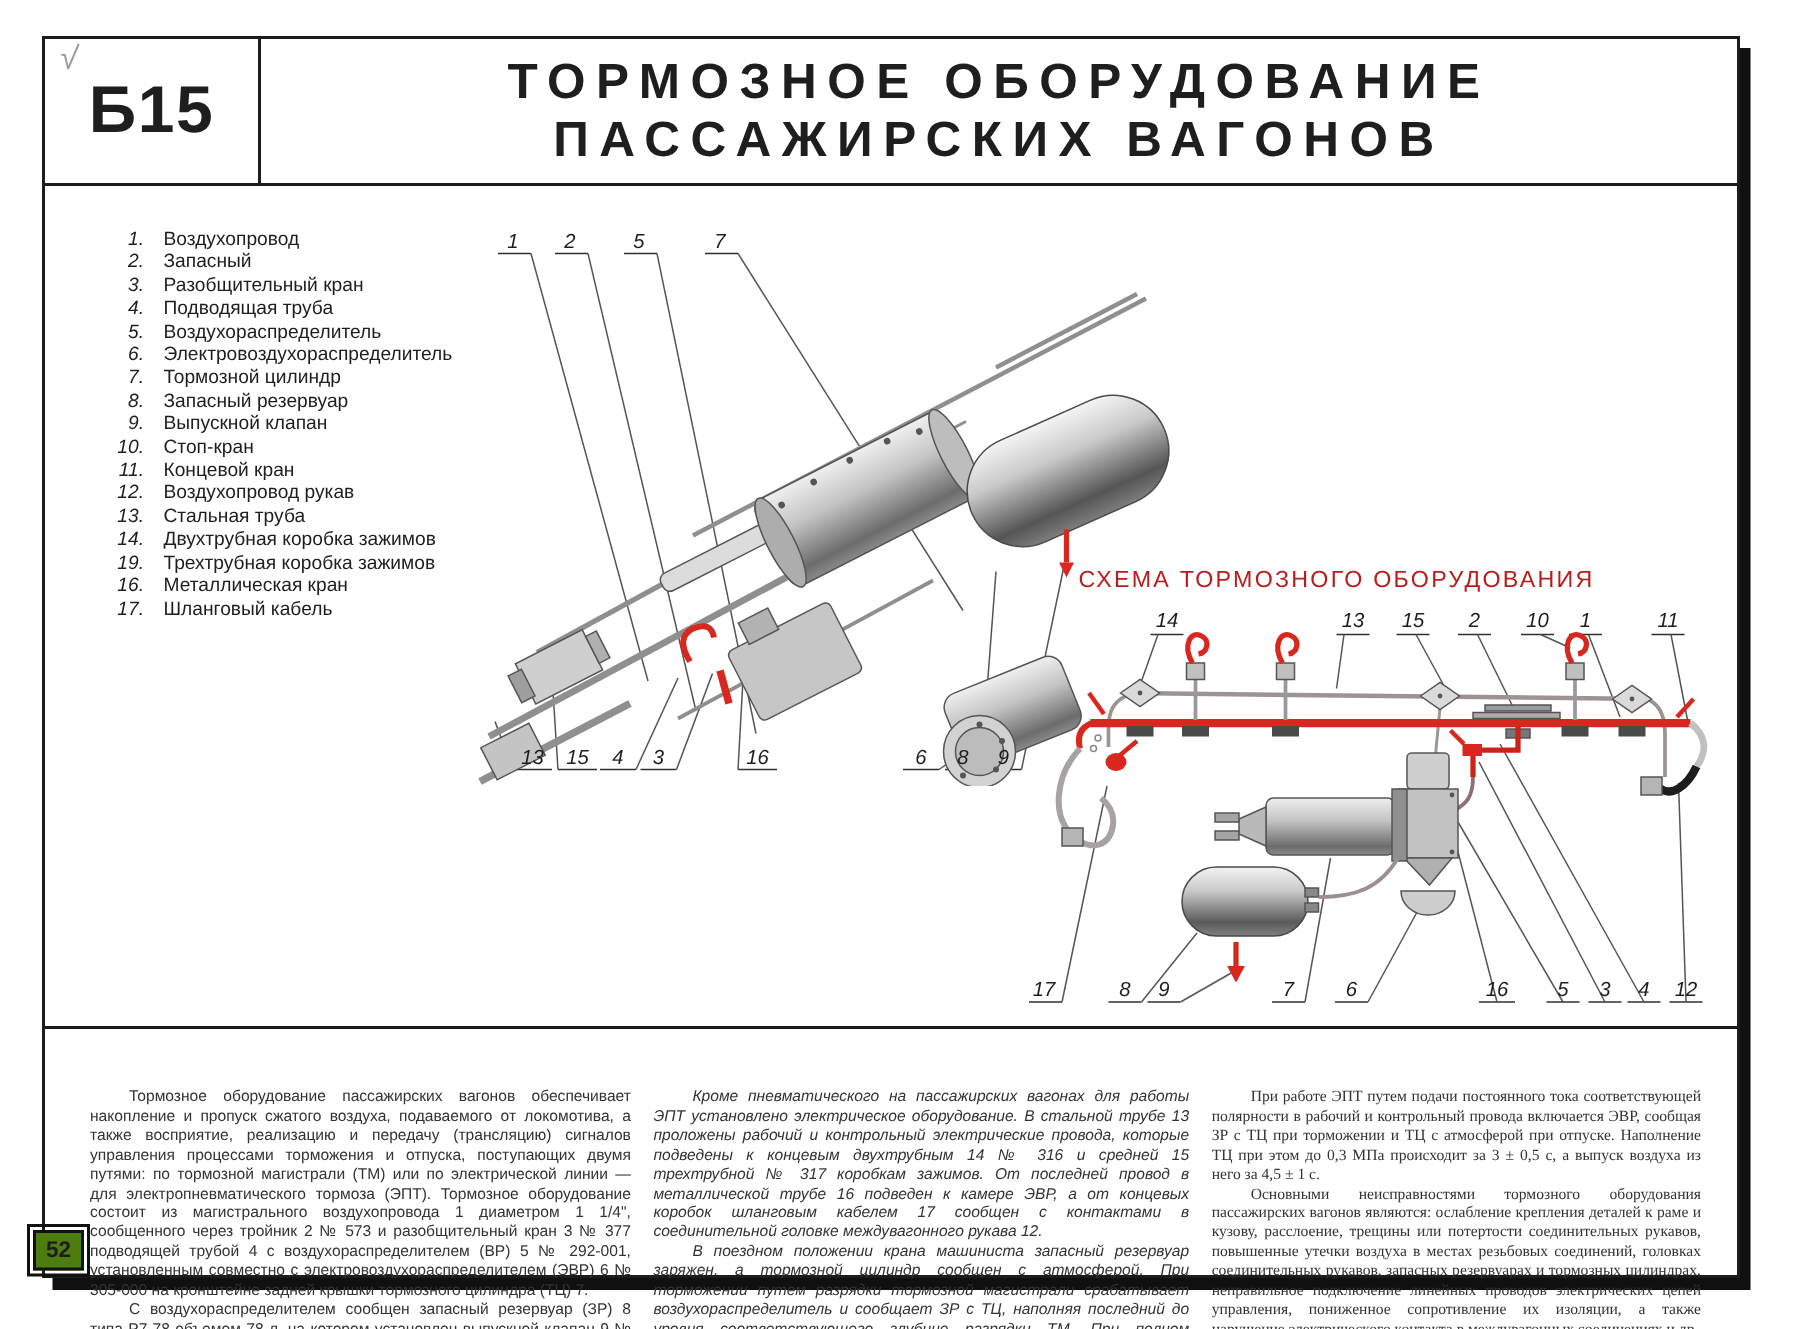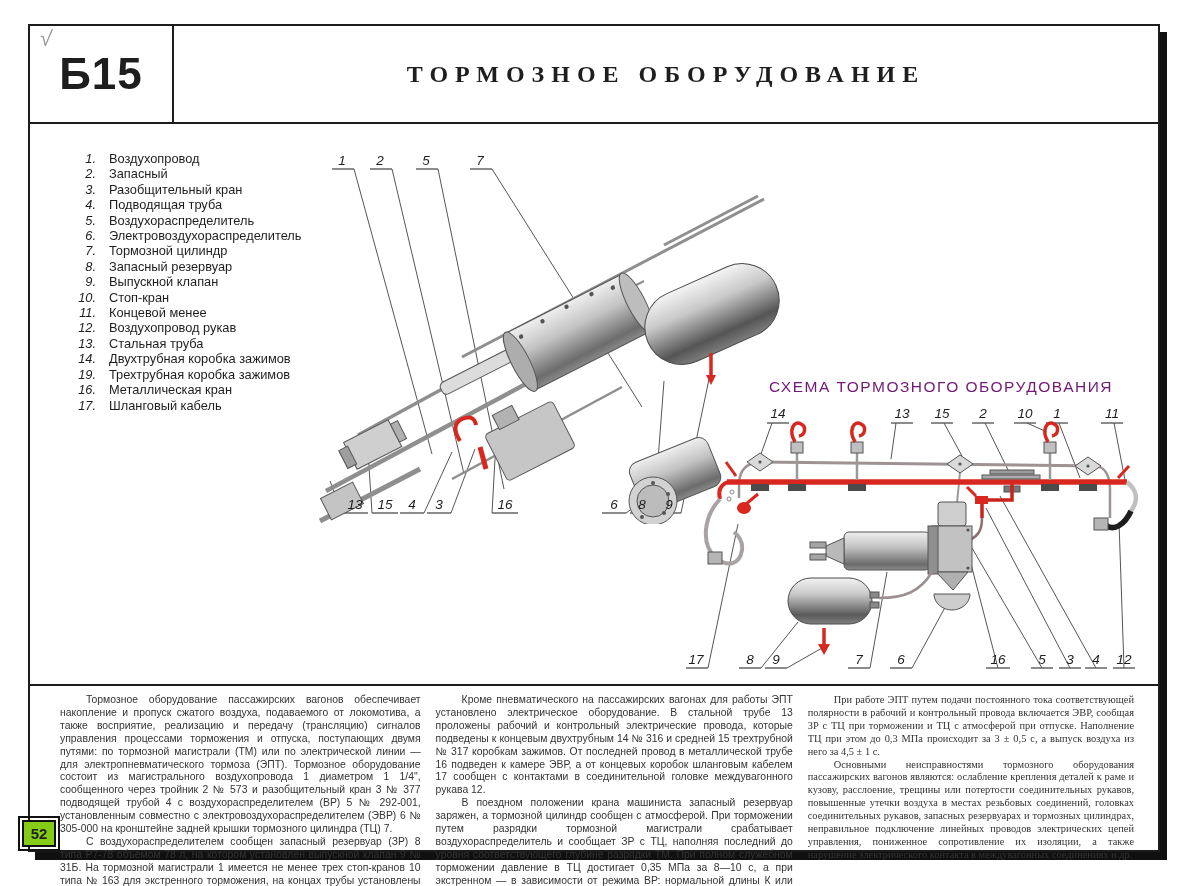--- a/index.html
+++ b/index.html
@@ -15,40 +15,40 @@
     position:absolute;left:10px;top:0px;font-size:22px;color:#9a9a9a;
     transform:rotate(6deg);font-weight:normal;
   }
   .header{position:absolute;left:0;top:0;right:0;height:96px;border-bottom:2px solid #1c1c1c;display:flex;}
   .header-left{
     width:142px;border-right:2px solid #1c1c1c;display:flex;align-items:center;justify-content:center;
     font-size:44px;font-weight:bold;letter-spacing:1px;
   }
   .header-right{
     flex:1;display:flex;flex-direction:column;align-items:center;justify-content:center;
-    font-weight:bold;font-size:24px;letter-spacing:7px;line-height:1.18;white-space:nowrap;font-family:Liberation Serif, serif;
+    font-weight:bold;font-size:33px;letter-spacing:7px;line-height:1.18;white-space:nowrap;
   }
   .parts-list{position:absolute;left:38px;top:125px;}
   .p-row{display:flex;line-height:15.4px;font-size:12.8px;}
   .p-num{width:28px;text-align:right;font-style:italic;margin-right:13px;flex:none;}
   .schema-title{
-    position:absolute;left:671px;top:352px;width:480px;text-align:center;
-    font-size:15.5px;letter-spacing:1.5px;color:#701a75;
+    position:absolute;left:621px;top:352px;width:480px;text-align:center;
+    font-size:15.5px;letter-spacing:1.5px;color:#b91c1c;
   }
   .fig-main{position:absolute;left:282px;top:123px;width:470px;height:375px;}
   .fig-schema{position:absolute;left:652px;top:370px;width:470px;height:285px;}
   .bottom-text{
     position:absolute;left:0;right:0;top:658px;bottom:0;border-top:2px solid #1c1c1c;
     padding:8px 24px 6px 30px;display:flex;gap:15px;box-sizing:border-box;
   }
-  .col{font-size:10.4px;line-height:12.9px;text-align:justify;color:#333;}
+  .col{font-size:10.4px;line-height:12.9px;text-align:justify;color:#333;margin-top:32px;}
   .col p{margin:0;text-indent:26px;}
-  .col1{flex:1.05;}.col2{flex:1.04;}.col3{flex:0.95;font-family:Liberation Serif, serif;}
+  .col1{flex:1.05;}.col2{flex:1.04;font-style:italic;}.col3{flex:0.95;font-family:Liberation Serif, serif;}
   .page-num{
-    position:absolute;left:22px;top:820px;width:30px;height:23px;background:#84cc16;
+    position:absolute;left:22px;top:820px;width:30px;height:23px;background:#4d7c0f;
     border:2px solid #111;outline:2px solid #111;outline-offset:2px;z-index:6;
     display:flex;align-items:center;justify-content:center;font-weight:bold;font-size:15px;
   }
   
   .callout{font-size:13.5px;font-style:italic;fill:#1e1e1e;font-family:"Liberation Sans",sans-serif;text-anchor:middle;}
   .leader{stroke:#555;stroke-width:1;fill:none;}
   .ul{stroke:#2f2f2f;stroke-width:1.1;}
   .pipe{stroke:#8f8f8f;fill:none;}
   .part{stroke:#555;stroke-width:1;}
 </style>
@@ -56,20 +56,21 @@
 <body>
 
 <div class="card">
 
   <div class="corner-mark">√</div>
 
   <div class="header">
     <div class="header-left">Б15</div>
     <div class="header-right">
       <div>ТОРМОЗНОЕ ОБОРУДОВАНИЕ</div>
+      <div>ПАССАЖИРСКИХ ВАГОНОВ</div>
     </div>
   </div>
 
   <div class="parts-list">
     <div class="p-row">
         <span class="p-num">1.</span>
         <span>Воздухопровод</span>
       </div>
     <div class="p-row">
         <span class="p-num">2.</span>
@@ -102,21 +103,21 @@
     <div class="p-row">
         <span class="p-num">9.</span>
         <span>Выпускной клапан</span>
       </div>
     <div class="p-row">
         <span class="p-num">10.</span>
         <span>Стоп-кран</span>
       </div>
     <div class="p-row">
         <span class="p-num">11.</span>
-        <span>Концевой менее</span>
+        <span>Концевой кран</span>
       </div>
     <div class="p-row">
         <span class="p-num">12.</span>
         <span>Воздухопровод рукав</span>
       </div>
     <div class="p-row">
         <span class="p-num">13.</span>
         <span>Стальная труба</span>
       </div>
     <div class="p-row">

